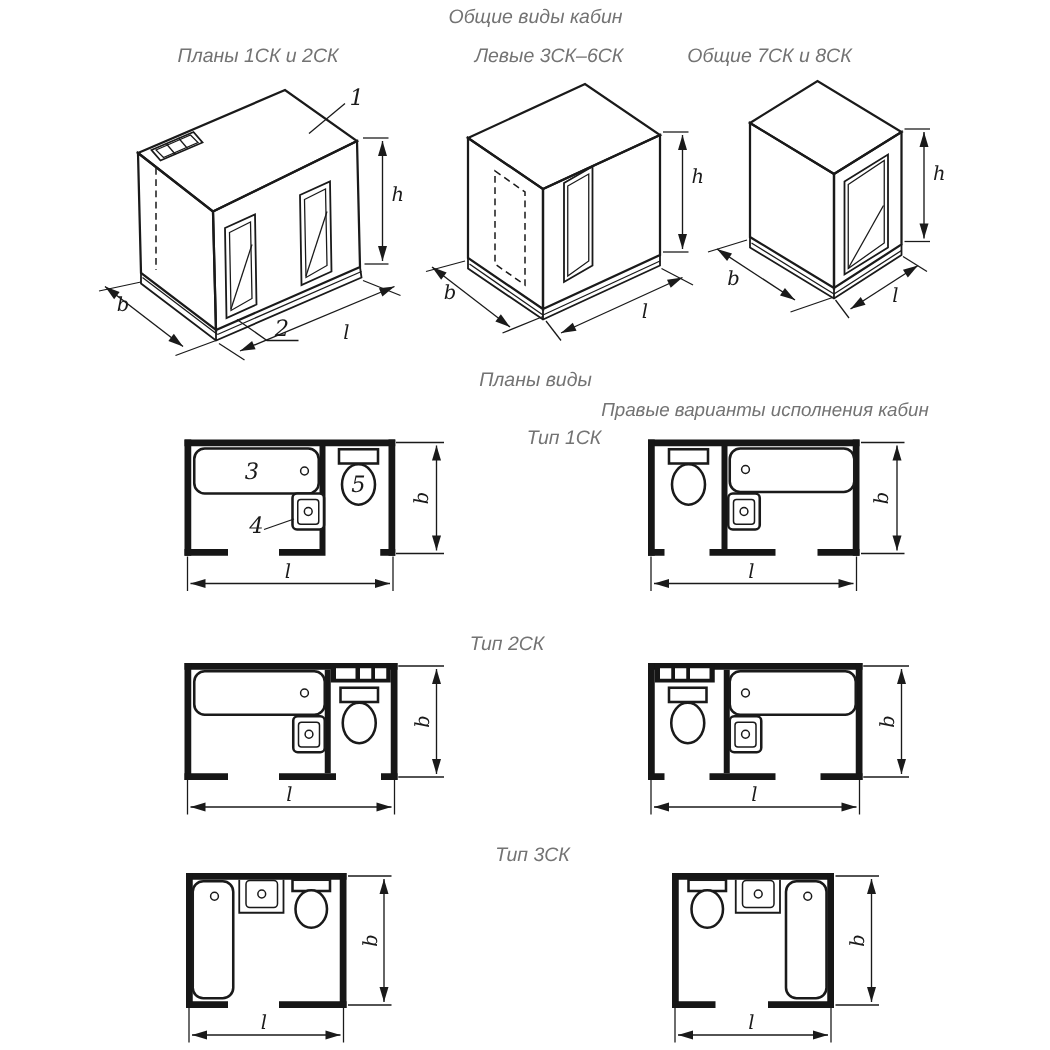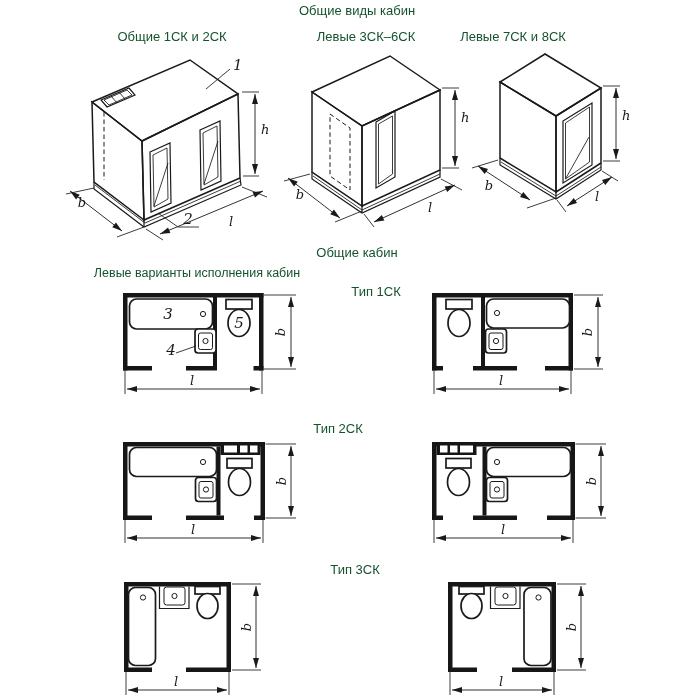--- a/index.html
+++ b/index.html
@@ -1,19 +1,19 @@
 <!DOCTYPE html>
 <html><head>
 <meta charset="utf-8">
 <style>
   html,body{margin:0;padding:0;background:#fff;}
   .page{position:relative;width:700px;height:700px;background:#fff;overflow:hidden;
         font-family:"Liberation Sans",sans-serif;color:#1a1a1a;}
   .cap{position:absolute;transform:translateX(-50%);white-space:nowrap;
-       font-size:13px;color:#14532d;}
+       font-size:13px;color:#737373;font-style:italic;}
   .cap.small{font-size:12.5px;}
   svg{position:absolute;left:0;top:0;}
   .ln{stroke:#1a1a1a;stroke-width:1.5;fill:none;stroke-linejoin:miter;}
   .ln2{stroke:#1a1a1a;stroke-width:1.2;fill:none;}
   .thin{stroke:#1a1a1a;stroke-width:0.85;fill:none;}
   .dim{stroke:#1a1a1a;stroke-width:0.9;fill:none;
        marker-start:url(#ar);marker-end:url(#ar);}
   .dash{stroke:#1a1a1a;stroke-width:1;fill:none;stroke-dasharray:4.5 3;}
   .wall{fill:#161616;stroke:none;}
   .hole{fill:#ffffff;stroke:none;}
@@ -350,24 +350,24 @@
       <text class="dimtxt" transform="rotate(-90 572 627)" x="572" y="631" text-anchor="middle">b</text>
       <line class="thin" x1="450" y1="672" x2="450" y2="695"></line>
       <line class="thin" x1="554" y1="672" x2="554" y2="695"></line>
       <line class="dim" x1="452" y1="690" x2="552" y2="690"></line>
       <text class="dimtxt" x="501" y="686" text-anchor="middle">l</text>
     </g>
   </svg>
 
   <div class="cap" style="left:357px;top:3px;">Общие виды кабин</div>
 
-  <div class="cap" style="left:172px;top:29px;">Общие 1СК и 2СК</div>
+  <div class="cap" style="left:172px;top:29px;">Планы 1СК и 2СК</div>
   <div class="cap" style="left:366px;top:29px;">Левые 3СК–6СК</div>
-  <div class="cap" style="left:513px;top:29px;">Левые 7СК и 8СК</div>
-
-  <div class="cap" style="left:357px;top:245px;">Общие кабин</div>
-
-  <div class="cap small" style="left:197px;top:266px;">Левые варианты исполнения кабин</div>
+  <div class="cap" style="left:513px;top:29px;">Общие 7СК и 8СК</div>
+
+  <div class="cap" style="left:357px;top:245px;">Планы виды</div>
+
+  <div class="cap small" style="left:510px;top:266px;">Правые варианты исполнения кабин</div>
 
   <div class="cap" style="left:376px;top:284px;">Тип 1СК</div>
   <div class="cap" style="left:338px;top:421px;">Тип 2СК</div>
   <div class="cap" style="left:355px;top:562px;">Тип 3СК</div>
 </div>
 
 </body></html>

